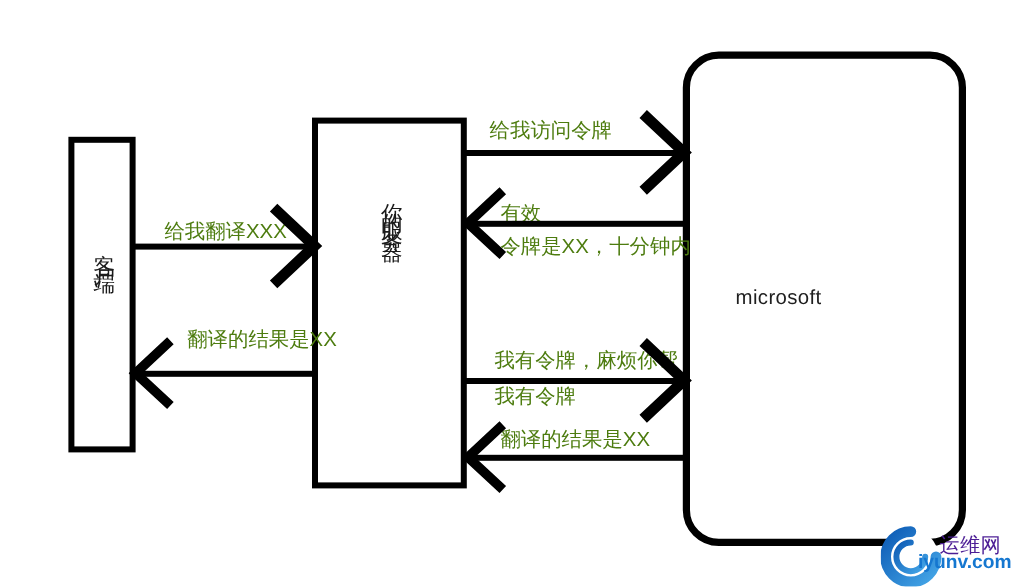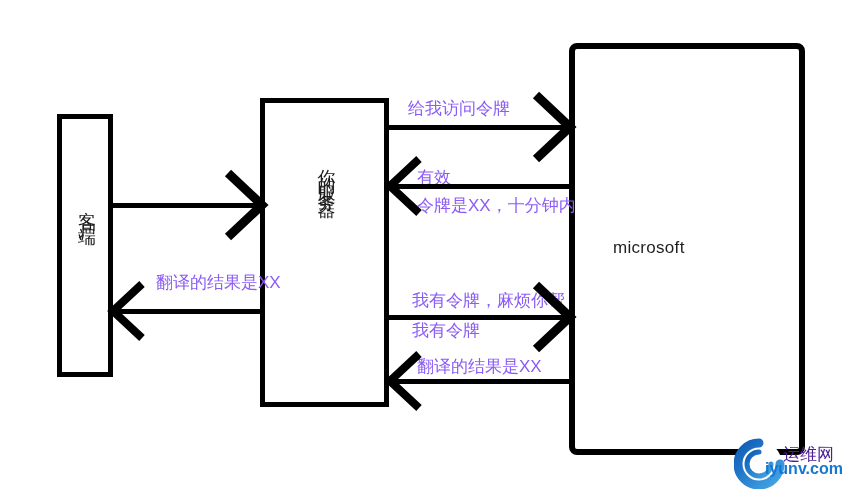--- a/index.html
+++ b/index.html
@@ -4,34 +4,34 @@
 <style>
   html,body{margin:0;padding:0;background:#fff;}
   .stage{
     position:relative;width:846px;height:489px;background:#ffffff;
     font-family:"Liberation Sans","DejaVu Sans",sans-serif;
     overflow:hidden;
   }
   .box{position:absolute;box-sizing:border-box;border:5px solid #000;background:#fff;z-index:1;}
   .box.client{left:57px;top:114px;width:56px;height:263px;}
   .box.server{left:260px;top:98px;width:129px;height:309px;}
-  .box.translator{left:569px;top:43px;width:236px;height:412px;border-width:6px;border-radius:8px;}
+  .box.translator{left:569px;top:43px;width:236px;height:412px;border-width:6px;border-radius:30px;}
   .vlabel{
     position:absolute;left:0;right:0;margin:0 auto;
     writing-mode:vertical-lr;text-orientation:upright;
     width:20px;font-size:18px;letter-spacing:8px;color:#1b1b1b;
     white-space:nowrap;text-align:left;
   }
   .vlabel.client-v{top:78px;}
   .vlabel.server-v{top:52px;}
   .tlabel{position:absolute;left:38px;top:186px;font-size:17px;line-height:25px;color:#1f1f1f;letter-spacing:0.3px;}
   .hline{position:absolute;height:5px;background:#000;z-index:3;}
   .ah{position:absolute;z-index:3;}
   .ah polyline{fill:none;stroke:#000;}
-  .msg{position:absolute;font-size:17px;line-height:19px;color:#8b5cf6;z-index:2;white-space:nowrap;}
+  .msg{position:absolute;font-size:17px;line-height:19px;color:#4d7c0f;z-index:2;white-space:nowrap;}
   .msg.two{line-height:28px;}
   .msg.two.wide{line-height:30px;}
   .watermark{position:absolute;left:734px;top:437px;width:112px;height:52px;z-index:5;}
   .wm-logo{position:absolute;left:0;top:0;}
   .wm-name{position:absolute;left:49px;top:6px;font-size:17px;color:#4c1d95;white-space:nowrap;}
   .wm-url{position:absolute;left:31px;top:23px;font-size:16px;font-weight:bold;color:#1577d0;white-space:nowrap;text-align:center;}
 </style>
 </head>
 <body>
 
@@ -71,20 +71,21 @@
   <svg class="ah" style="left:107px;top:278px;" width="42" height="66">
     <polyline points="35,6 6,33 35,60" stroke-width="8"></polyline>
   </svg>
   <svg class="ah" style="left:384px;top:153px;" width="42" height="66">
     <polyline points="35,6 6,33 35,60" stroke-width="8"></polyline>
   </svg>
   <svg class="ah" style="left:384px;top:348px;" width="42" height="66">
     <polyline points="35,6 6,33 35,60" stroke-width="8"></polyline>
   </svg>
 
+  <div class="msg" style="left:137px;top:183px;">给我翻译XXX</div>
   <div class="msg" style="left:156px;top:273px;">翻译的结果是XX</div>
   <div class="msg" style="left:408px;top:99px;">给我访问令牌</div>
 
   <div class="msg two" style="left:417px;top:164px;">
     <div>有效</div>
     <div>令牌是XX，十分钟内</div>
   </div>
 
   <div class="msg two wide" style="left:412px;top:286px;">
     <div>我有令牌，麻烦你帮</div>

